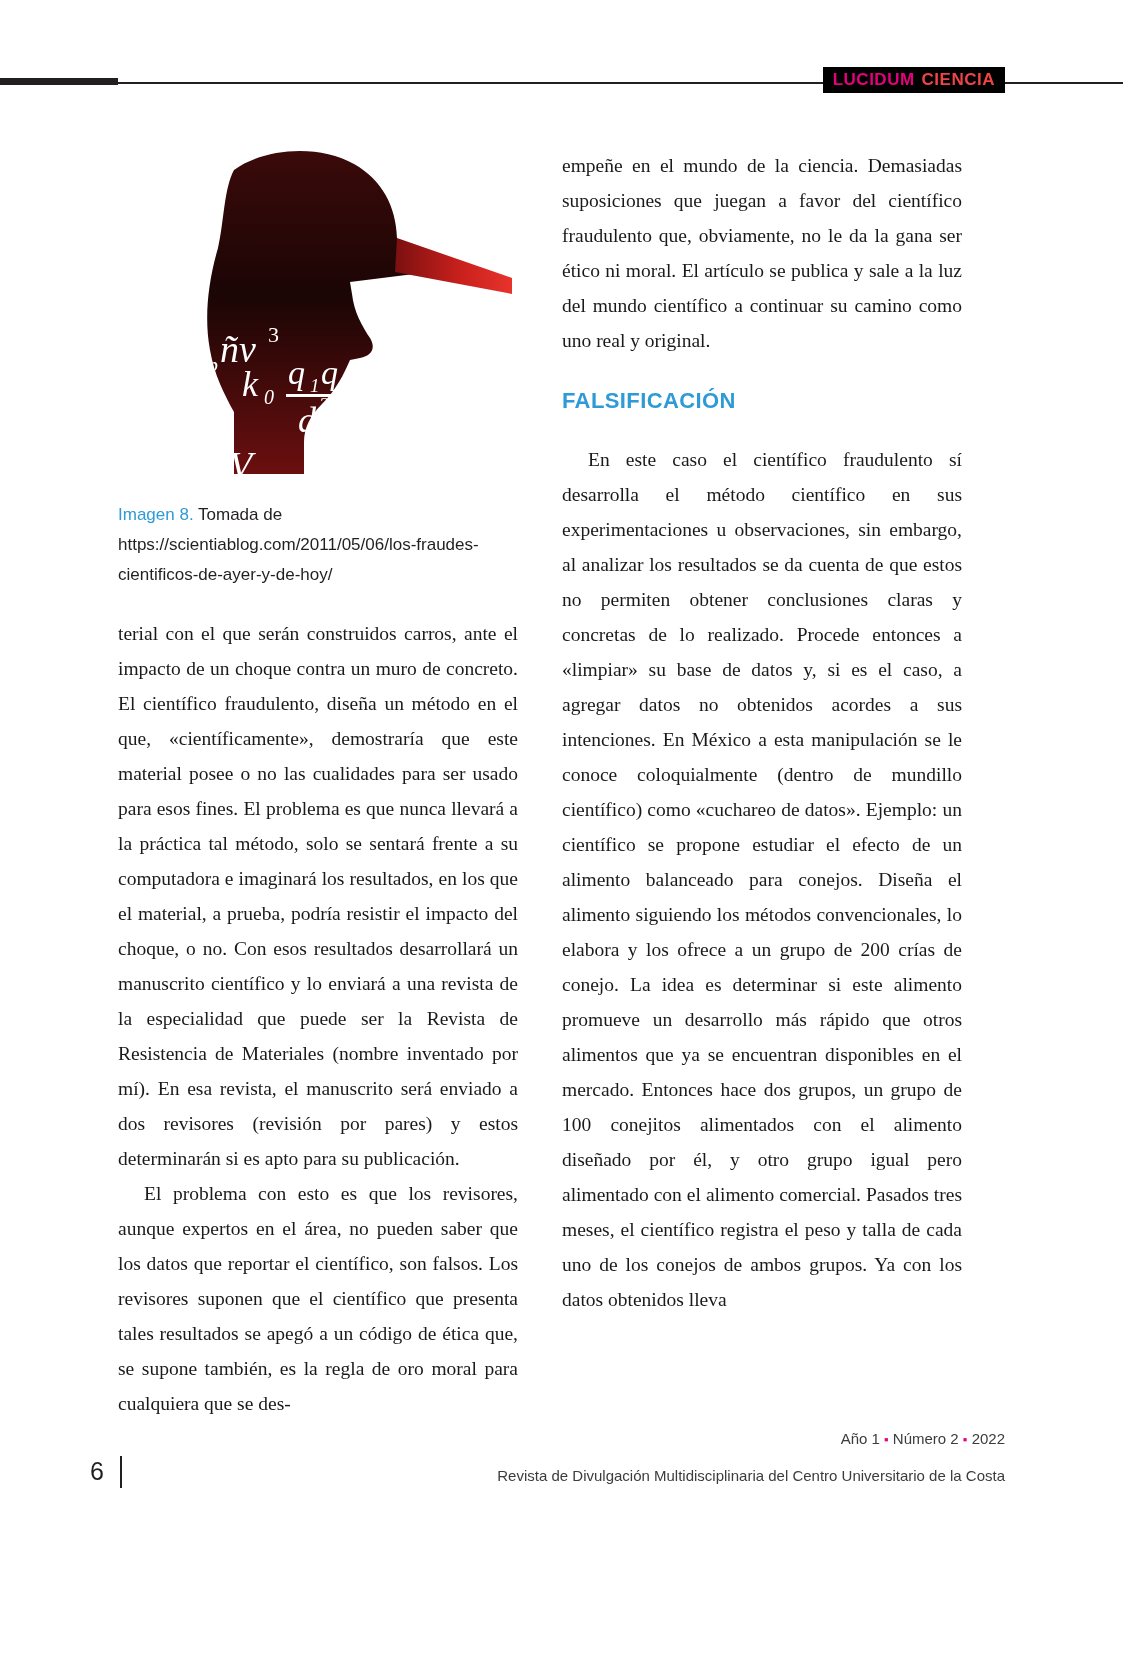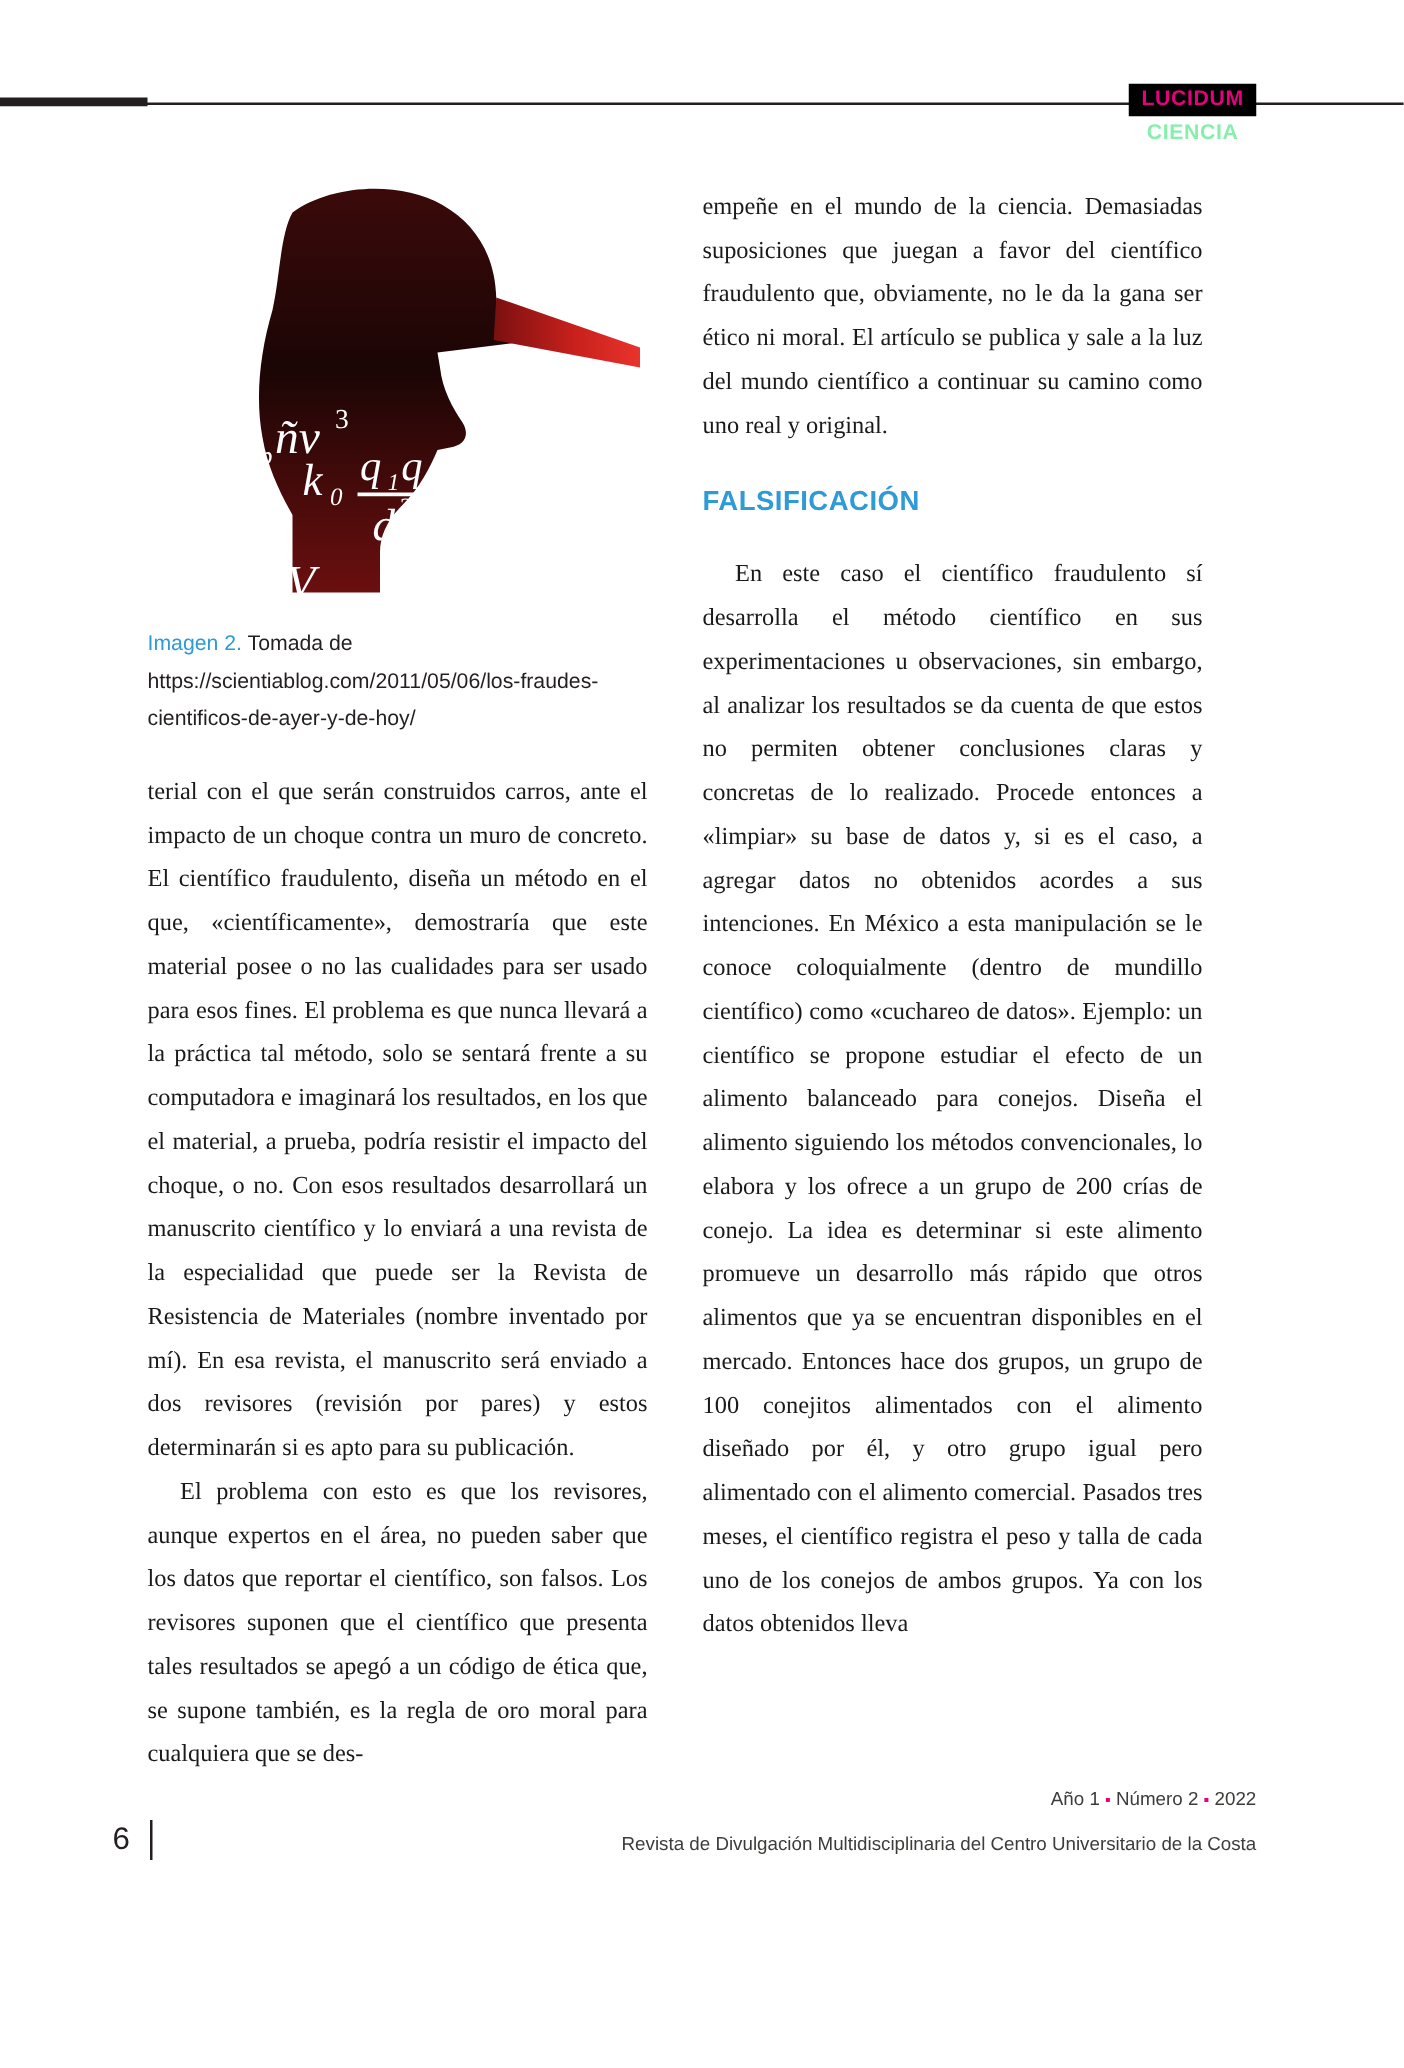--- a/index.html
+++ b/index.html
@@ -44,35 +44,34 @@
     position: absolute;
     right: 118px;
     top: -5px;
     height: 26px;
     background: #000000;
     padding: 2px 10px 2px 10px;
     display: flex;
     align-items: center;
     gap: 7px;
     box-sizing: border-box;
-    flex-direction: column;
   }
   .brand-lucidum {
     font-family: "Liberation Sans", sans-serif;
     font-weight: bold;
     font-size: 17px;
     letter-spacing: 0.5px;
     color: #e5007e;
   }
   .brand-ciencia {
     font-family: "Liberation Sans", sans-serif;
     font-weight: bold;
     font-size: 17px;
     letter-spacing: 0.5px;
-    color: #86efac;
+    color: #ef4444;
   }
 
   
   .col {
     position: absolute;
     width: 400px;
     top: 148px;
   }
   .col-left { left: 118px; }
   .col-right { left: 562px; }
@@ -223,21 +222,21 @@
         <text x="-6" y="336" font-size="38" font-style="italic">W=</text>
         <text x="62" y="312" font-size="36" font-style="italic">1</text>
         <rect x="56" y="320" width="28" height="3"></rect>
         <text x="60" y="356" font-size="36" font-style="italic">2</text>
         <text x="96" y="336" font-size="38" font-style="italic">qV</text>
       </g>
     </svg>
   </div>
 
   <div class="caption">
-    <span class="lbl">Imagen 2.</span><span> Tomada de https://scientiablog.com/2011/05/06/los-fraudes-cientificos-de-ayer-y-de-hoy/</span>
+    <span class="lbl">Imagen 8.</span><span> Tomada de https://scientiablog.com/2011/05/06/los-fraudes-cientificos-de-ayer-y-de-hoy/</span>
   </div>
 
   <p class="body">terial con el que serán construidos carros, ante el impacto de un choque contra un muro de concreto. El científico fraudulento, diseña un método en el que, «científicamente», demostraría que este material posee o no las cualidades para ser usado para esos fines. El problema es que nunca llevará a la práctica tal método, solo se sentará frente a su computadora e imaginará los resultados, en los que el material, a prueba, podría resistir el impacto del choque, o no. Con esos resultados desarrollará un manuscrito científico y lo enviará a una revista de la especialidad que puede ser la Revista de Resistencia de Materiales (nombre inventado por mí). En esa revista, el manuscrito será enviado a dos revisores (revisión por pares) y estos determinarán si es apto para su publicación.</p>
   <p class="body indent">El problema con esto es que los revisores, aunque expertos en el área, no pueden saber que los datos que reportar el científico, son falsos. Los revisores suponen que el científico que presenta tales resultados se apegó a un código de ética que, se supone también, es la regla de oro moral para cualquiera que se des-</p>
 </div>
 
 <div class="col col-right">
   <p class="body">empeñe en el mundo de la ciencia. Demasiadas suposiciones que juegan a favor del científico fraudulento que, obviamente, no le da la gana ser ético ni moral. El artículo se publica y sale a la luz del mundo científico a continuar su camino como uno real y original.</p>
   <h2 class="section">FALSIFICACIÓN</h2>
   <p class="body indent">En este caso el científico fraudulento sí desarrolla el método científico en sus experimentaciones u observaciones, sin embargo, al analizar los resultados se da cuenta de que estos no permiten obtener conclusiones claras y concretas de lo realizado. Procede entonces a «limpiar» su base de datos y, si es el caso, a agregar datos no obtenidos acordes a sus intenciones. En México a esta manipulación se le conoce coloquialmente (dentro de mundillo científico) como «cuchareo de datos». Ejemplo: un científico se propone estudiar el efecto de un alimento balanceado para conejos. Diseña el alimento siguiendo los métodos convencionales, lo elabora y los ofrece a un grupo de 200 crías de conejo. La idea es determinar si este alimento promueve un desarrollo más rápido que otros alimentos que ya se encuentran disponibles en el mercado. Entonces hace dos grupos, un grupo de 100 conejitos alimentados con el alimento diseñado por él, y otro grupo igual pero alimentado con el alimento comercial. Pasados tres meses, el científico registra el peso y talla de cada uno de los conejos de ambos grupos. Ya con los datos obtenidos lleva</p>

